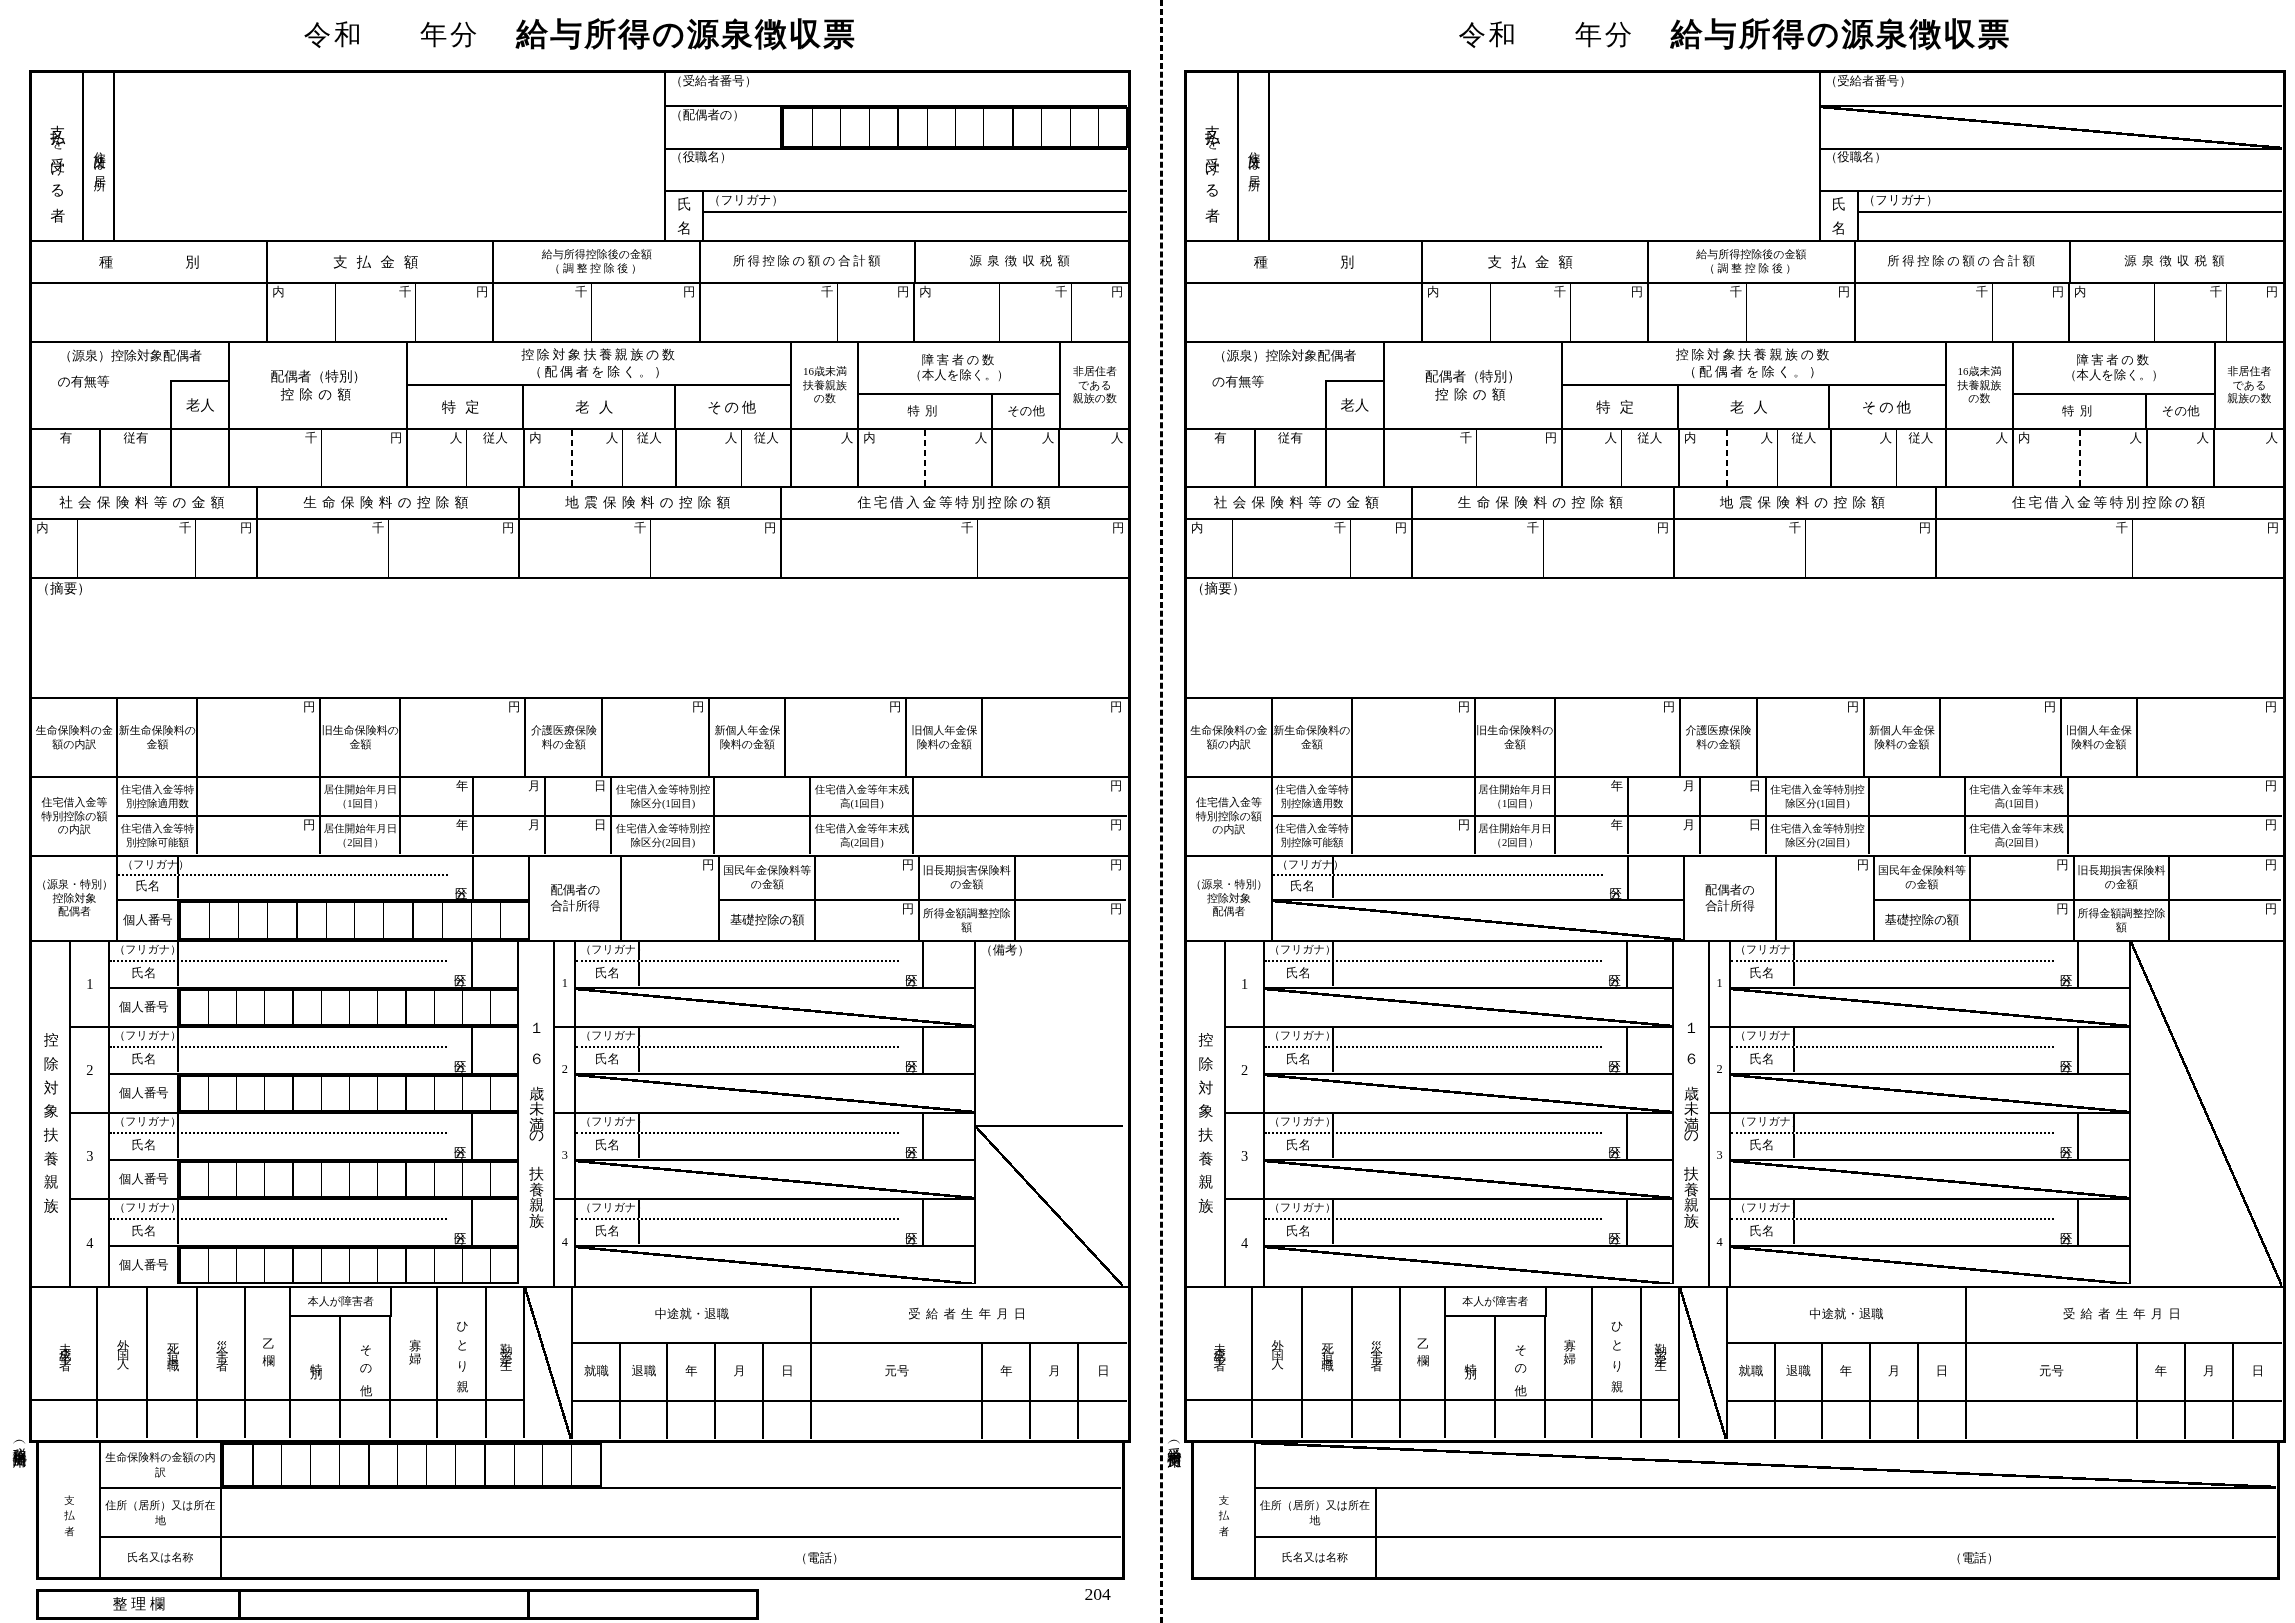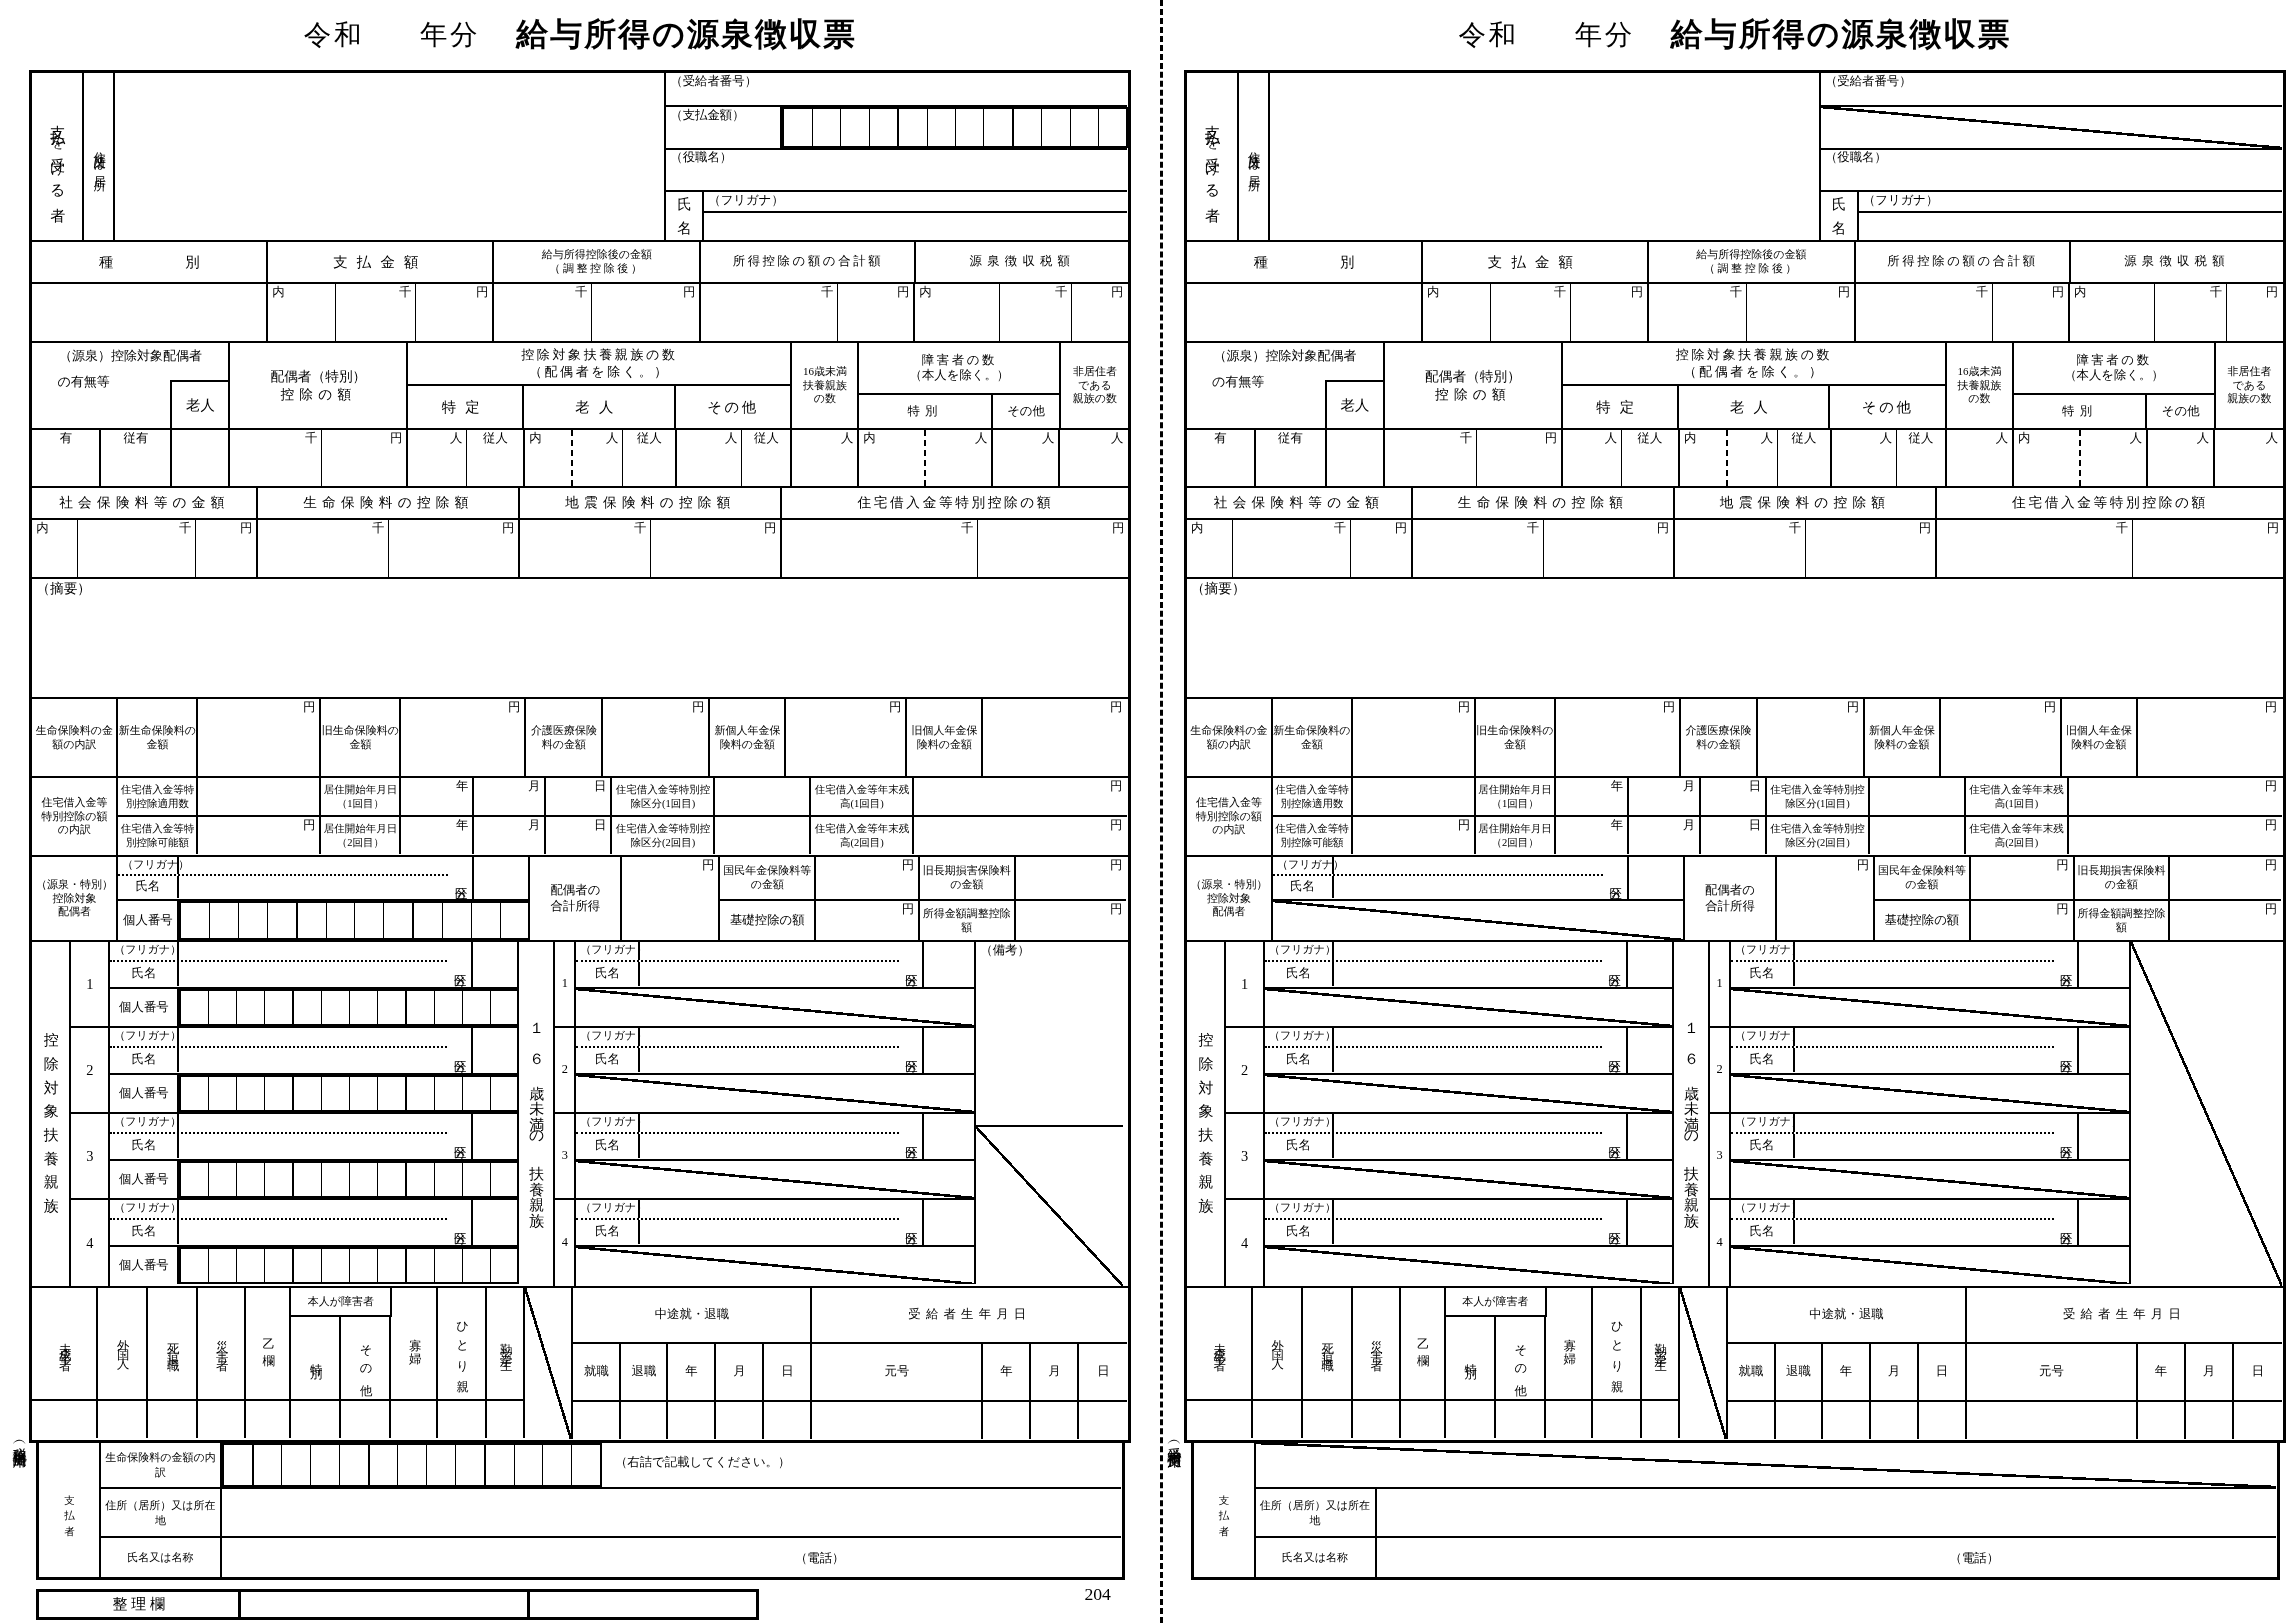--- a/index.html
+++ b/index.html
@@ -63,21 +63,21 @@
         <span class="vt ls0 sm">住所又は居所</span>
       </div>
       <div class="c" style="width:551px"></div>
       <div class="col nr" style="width:461px">
         <div class="bb" style="height:35px;position:relative">
           <span class="tl sm">（受給者番号）</span>
         </div>
         <div class="r bb" style="height:43px">
           <div class="a-only r" style="flex:1">
             <div class="c" style="width:116px">
-              <span class="tl sm">（支払金額）</span>
+              <span class="tl sm">（配偶者の）</span>
             </div>
             <div class="nr" style="width:346px">
               <div class="boxes">
                     <i></i>
                     <i></i>
                     <i></i>
                     <i></i>
                     <i class="g"></i>
                     <i></i>
                     <i></i>
@@ -973,23 +973,20 @@
                   <i class="g"></i>
                   <i></i>
                   <i></i>
                   <i></i>
                   <i class="g"></i>
                   <i></i>
                   <i></i>
                   <i></i>
                 </div>
           </div>
-          <div class="nr" style="flex:1">
-            <span class="sm" style="display:inline-block;padding:10.5px 0 0 13px">（右詰で記載してください。）</span>
-          </div>
         </div>
 
       </div>
       <div class="r bb" style="height:49px">
         <div class="c ctr xs" style="width:121px">
               <span>住所（居所）又は所在地</span>
             </div>
         <div class="nr" style="flex:1"></div>
       </div>
       <div class="r" style="height:39px">

